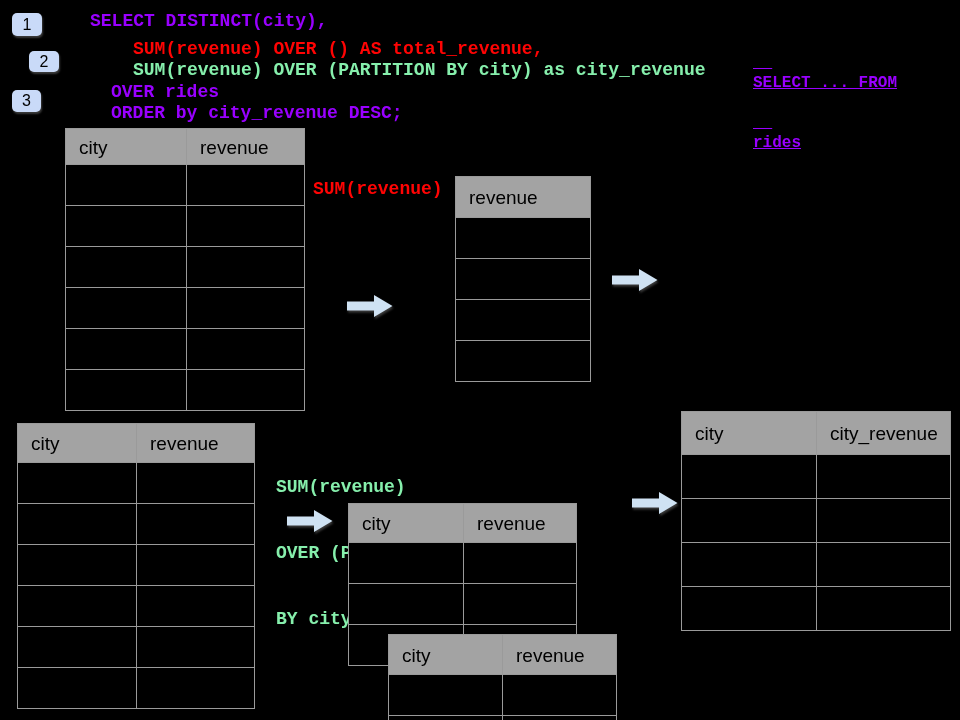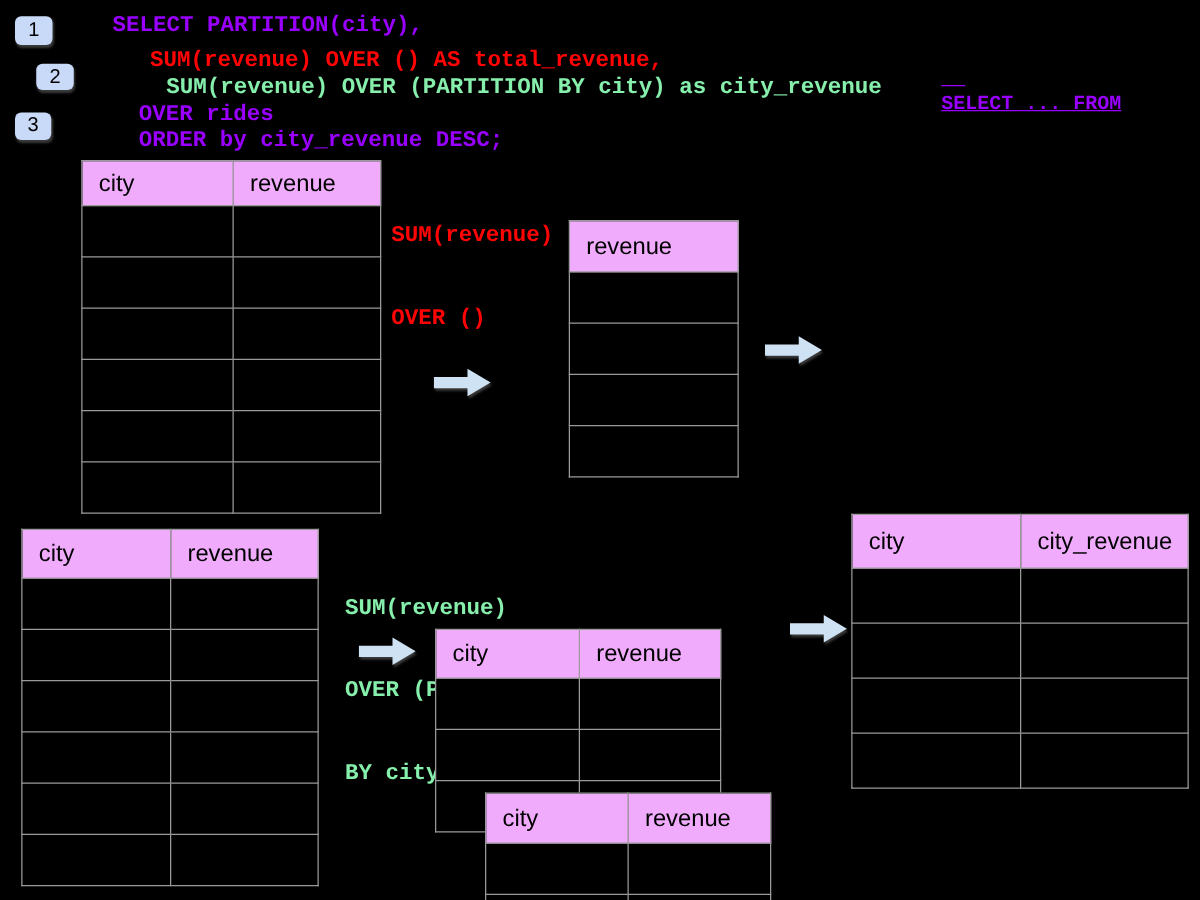--- a/index.html
+++ b/index.html
@@ -32,21 +32,21 @@
   #badge-2 { left:29px; top:51px; width:30px; height:21px; }
   #badge-3 { left:12px; top:90px; width:29px; height:22px; }
 
   
   table {
     position:absolute; border-collapse:collapse; table-layout:fixed;
     background:#000;
   }
   th, td { border:1px solid #9A9A9A; }
   th {
-    background:#f0abfc; color:#000; font-weight:normal; font-size:19px;
+    background:#a3a3a3; color:#000; font-weight:normal; font-size:19px;
     text-align:left; padding:2px 0 0 13px; vertical-align:middle;margin-left:15px;
   }
   td { background:#000; }
 
   #tbl-rides-top       { left:65px;  top:128px; width:240px; z-index:1; }
   #tbl-rides-top th    { height:36px; }
   #tbl-rides-top td    { height:41px; }
   #tbl-rides-top th:first-child { width:121px; }
 
   #tbl-total-result    { left:455px; top:176px; width:136px; z-index:1; }
@@ -80,33 +80,33 @@
   #arrow-3 { left:287px; top:509px; }
   #arrow-4 { left:632px; top:491px; }
 </style>
 </head>
 <body>
 
 <div class="badge" id="badge-1">1</div>
 <div class="badge" id="badge-2">2</div>
 <div class="badge" id="badge-3">3</div>
 
-<div class="code purple" style="left:90px;  top:10px;">SELECT PARTITION(city),</div>
-<div class="code red" style="left:120px; top:38px;text-align:center;">SUM(revenue) OVER () AS total_revenue,</div>
+<div class="code purple" style="left:90px;  top:10px;">SELECT DISTINCT(city),</div>
+<div class="code red" style="left:133px; top:38px;text-align:center;">SUM(revenue) OVER () AS total_revenue,</div>
 <div class="code green" style="left:133px; top:59px;">SUM(revenue) OVER (PARTITION BY city) as city_revenue</div>
 <div class="code purple" style="left:111px; top:81px;">OVER rides</div>
 <div class="code purple" style="left:111px; top:102px;">ORDER by city_revenue DESC;</div>
 
 <div class="code code-sm purple" style="left:753px; top:33px;">
   <div>SELECT ... FROM</div>
+  <div>rides</div>
 </div>
 
 <div class="code red" style="left:313px; top:134px;">
   <div>SUM(revenue)</div>
-  <div>OVER ()</div>
 </div>
 
 <div class="code green" style="left:276px; top:432px;">
   <div>SUM(revenue)</div>
   <div>OVER (PARTITION</div>
   <div>BY city)</div>
 </div>
 
 <table id="tbl-rides-top">
   <thead>

